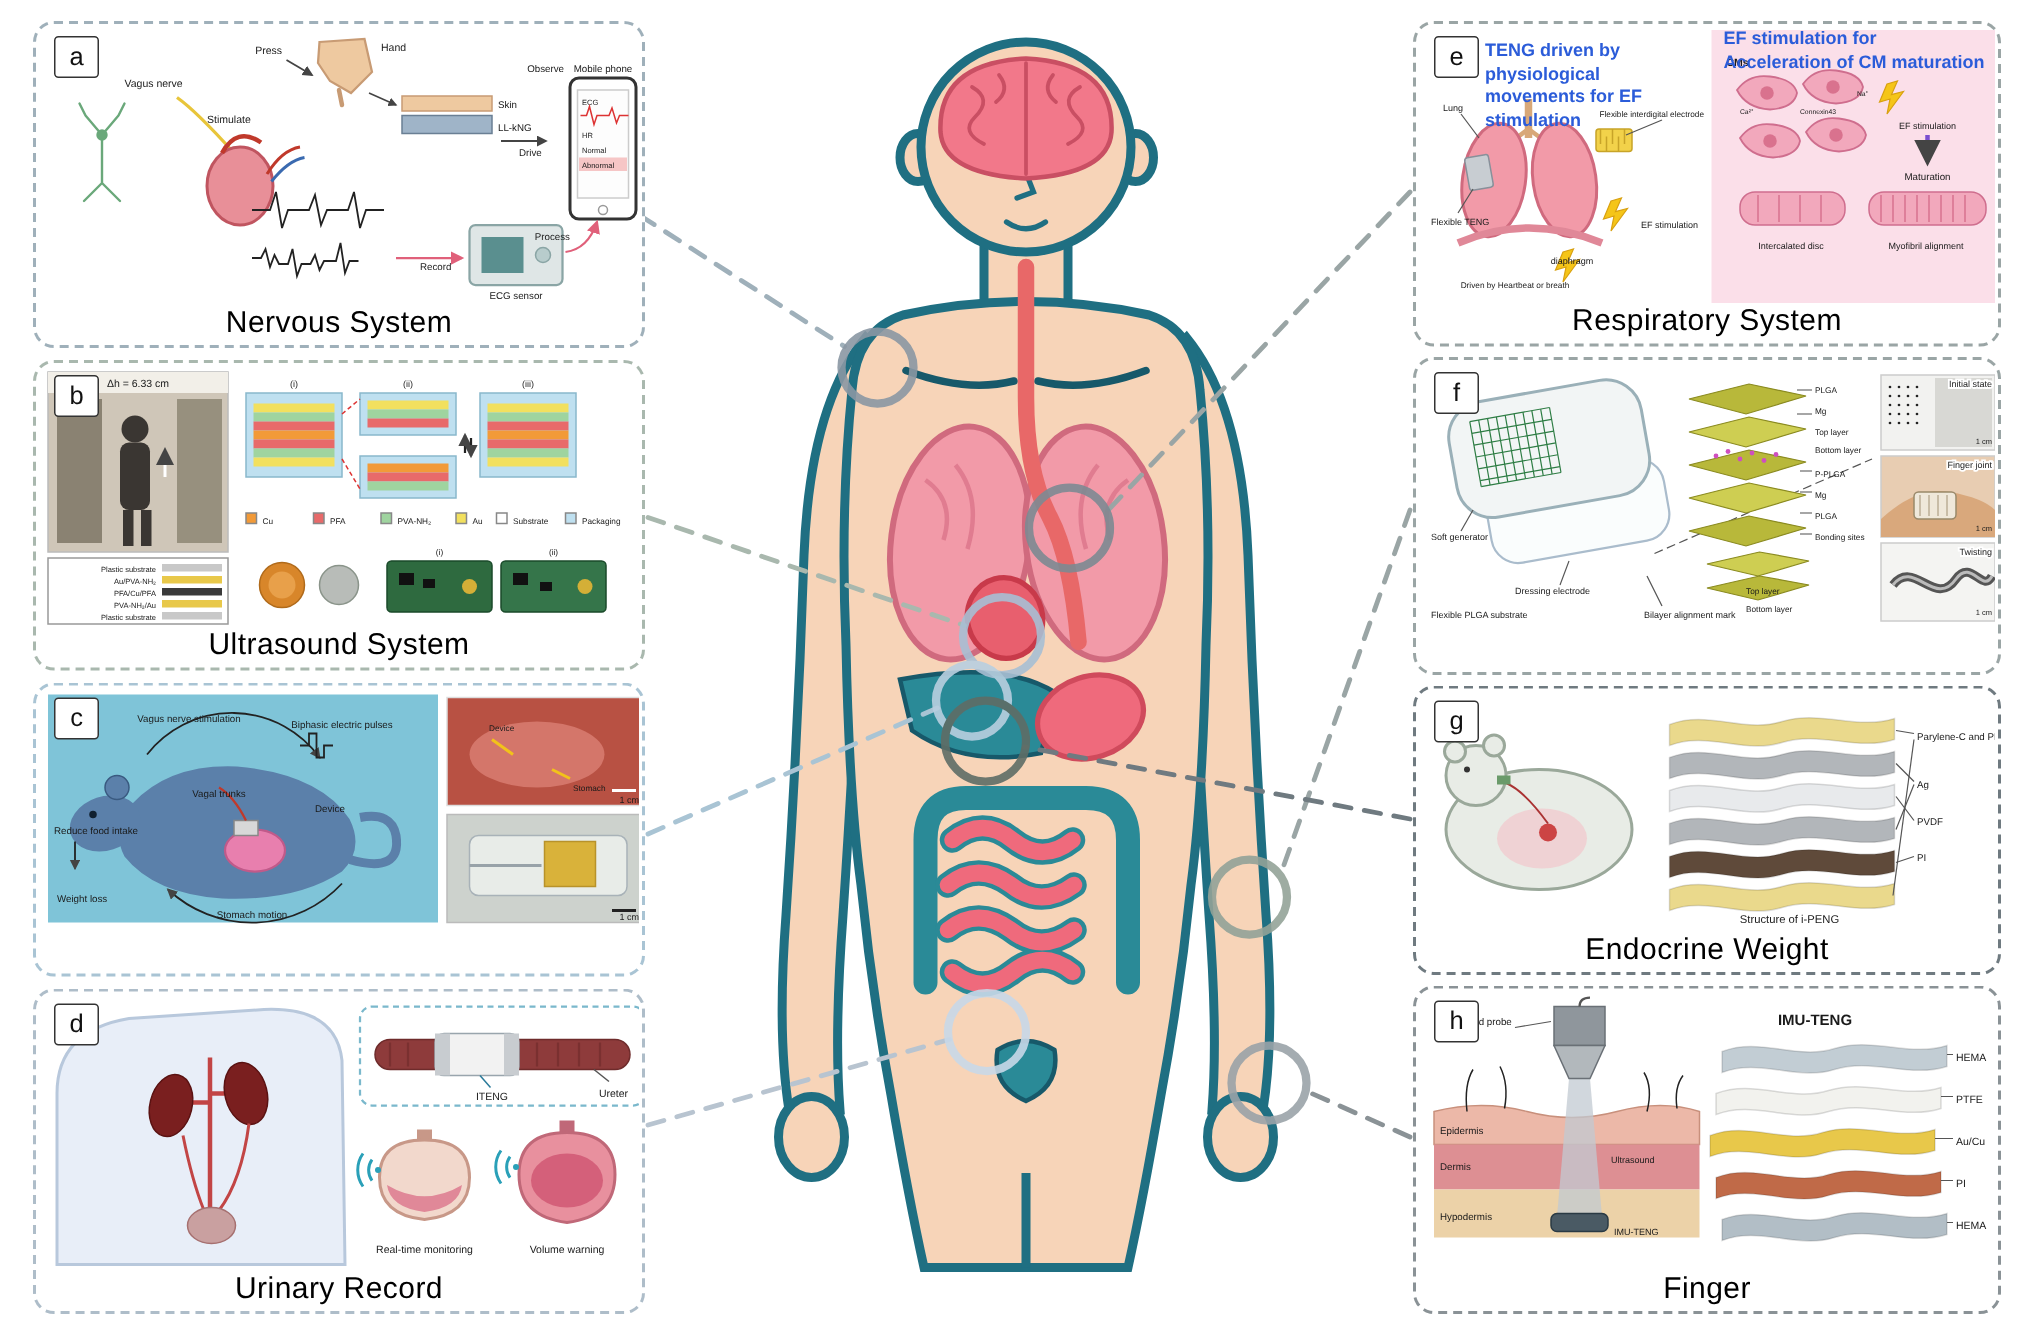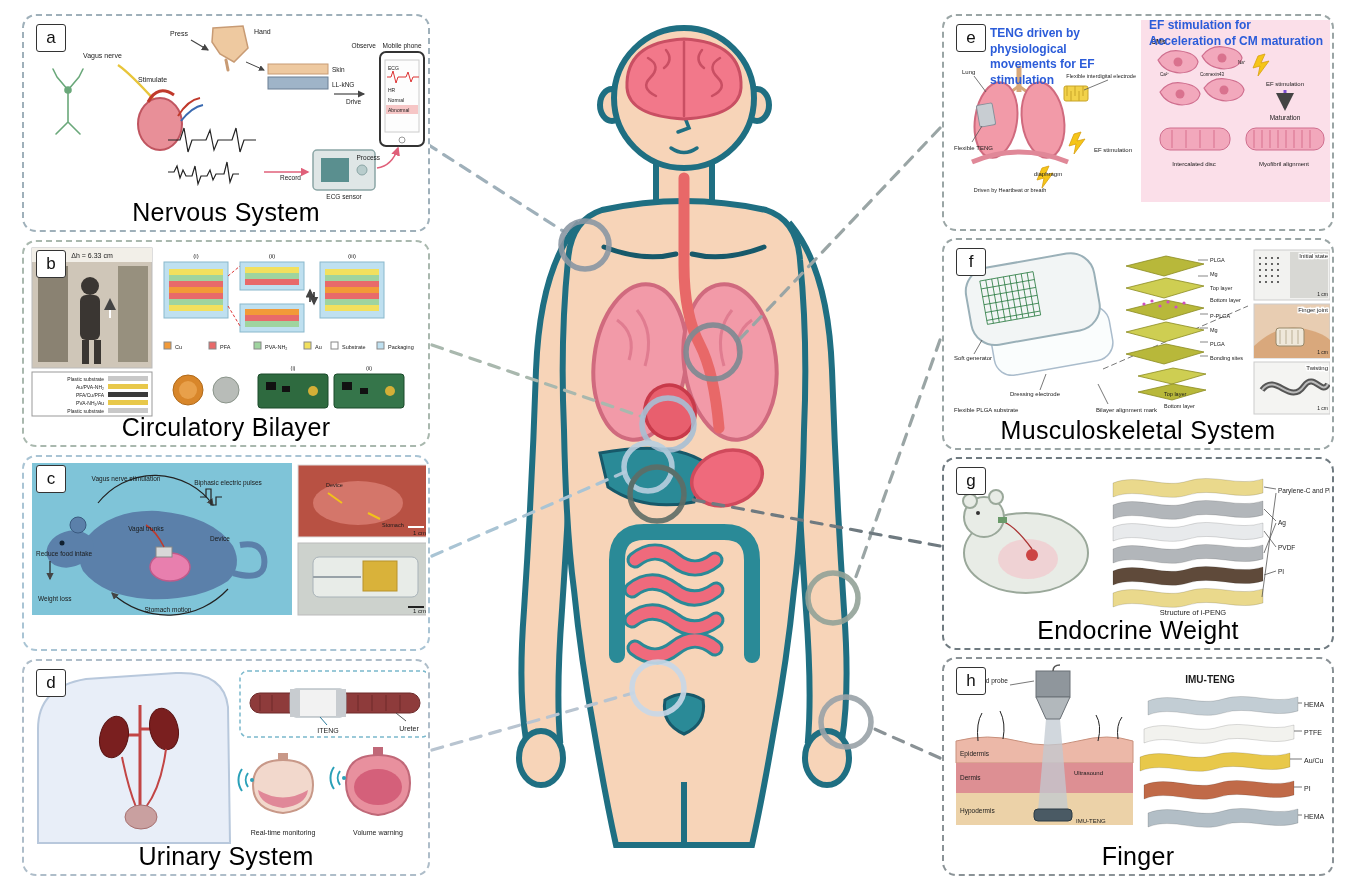--- a/index.html
+++ b/index.html
@@ -7,21 +7,21 @@
 .panel{position:absolute;background:#fff;border-radius:14px;z-index:3}
 .pa{border:2.5px dashed #9fb0ba}
 .pb{border:2.5px dashed #a9b8ae}
 .pc{border:2.5px dashed #a9c4d4}
 .pd{border:2.5px dashed #aebdc9}
 .pe{border:2.5px dashed #9aa5a5}
 .pf{border:2.5px dashed #9aa5a5}
 .pg{border:2.5px dashed #6f7a80}
 .ph{border:2.5px dashed #8a9296}
 .letter{position:absolute;top:8px;left:12px;width:30px;height:28px;border:1.5px solid #333;background:#fff;display:flex;align-items:center;justify-content:center;font-size:17px;color:#111;border-radius:3px;z-index:5}
-.ptitle{position:absolute;left:0;right:0;bottom:3px;text-align:center;font-size:25px;color:#000;letter-spacing:.3px}
+.ptitle{position:absolute;left:0;right:0;bottom:3px;text-align:center;font-size:20px;color:#000;letter-spacing:.3px}
 .art{position:absolute;left:4px;top:4px}
 #bodysvg{position:absolute;left:452px;top:10px;z-index:1}
 #overlay{position:absolute;left:0;top:0;z-index:2;pointer-events:none}
 svg text{font-family:"Liberation Sans",sans-serif;fill:#1a1a1a}
 .eh{position:absolute;z-index:4;font-weight:bold;font-size:12px;color:#2b5cd9;line-height:1.3}
 </style>
 </head>
 <body>
 
 <svg width="0" height="0" style="position:absolute" aria-hidden="true">
@@ -266,21 +266,21 @@
       <rect x="230" y="128" width="70" height="34" rx="3" fill="#2e6a3f" stroke="#1a4a2a"></rect>
       <rect x="238" y="136" width="10" height="8" fill="#111"></rect>
         <rect x="254" y="140" width="8" height="6" fill="#111"></rect>
       <circle cx="285" cy="145" r="5" fill="#d4af37"></circle>
       <rect x="306" y="128" width="70" height="34" rx="3" fill="#35754a" stroke="#1a4a2a"></rect>
       <rect x="314" y="136" width="10" height="8" fill="#111"></rect>
         <rect x="332" y="142" width="8" height="6" fill="#111"></rect>
       <circle cx="362" cy="145" r="5" fill="#d4af37"></circle>
     </g>
   </svg>
-  <div class="ptitle">Circulatory Bilayer</div>
+  <div class="ptitle">Ultrasound System</div>
 </section>
 
 <section class="panel pc" id="panel-c" style="left:22px;top:455px;width:408px;height:196px">
   <div class="letter">c</div>
   <svg class="art" width="398" height="158" viewBox="0 0 398 158">
     <rect x="4" y="2" width="260" height="152" fill="#7fc4d8"></rect>
     <g>
       <path d="M60 75 Q 85 48 130 50 Q 185 55 205 85 Q 215 105 200 120 Q 170 140 120 138 Q 75 135 55 110 Q 45 90 60 75 Z" fill="#5b80aa"></path>
       <ellipse cx="42" cy="88" rx="24" ry="18" fill="#5b80aa" transform="rotate(-18 42 88)"></ellipse>
       <circle cx="50" cy="64" r="8" fill="#5b80aa" stroke="#3a5a80"></circle>
@@ -354,21 +354,21 @@
       <circle cx="224" cy="115" r="2" fill="#2aa0b8"></circle>
       <rect x="345" y="82" width="10" height="10" fill="#c06878"></rect>
       <path d="M318 118 Q 318 90 350 90 Q 382 90 382 118 Q 382 146 350 150 Q 318 146 318 118 Z" fill="#e8909e" stroke="#c06878" stroke-width="2"></path>
       <ellipse cx="350" cy="122" rx="24" ry="18" fill="#d4607a"></ellipse>
       <path d="M312 120 a12 12 0 0 1 0 -14 M306 124 a19 19 0 0 1 0 -22" stroke="#2aa0b8" stroke-width="2" fill="none"></path>
       <circle cx="316" cy="113" r="2" fill="#2aa0b8"></circle>
     </g>
     <text x="255" y="170" font-size="7" text-anchor="middle">Real-time monitoring</text>
     <text x="350" y="170" font-size="7" text-anchor="middle">Volume warning</text>
   </svg>
-  <div class="ptitle">Urinary System</div>
+  <div class="ptitle">Urinary Record</div>
 </section>
 
 <section class="panel pe" id="panel-e" style="left:942px;top:14px;width:392px;height:217px">
   <div class="letter">e</div>
   <div class="eh" style="left:46px;top:10px;width:145px">TENG driven by physiological movements for EF stimulation</div>
   <div class="eh" style="left:205px;top:2px;width:176px">EF stimulation for Acceleration of CM maturation</div>
   <svg class="art" width="382" height="182" viewBox="0 0 382 182">
     <rect x="193" y="0" width="189" height="182" fill="#fbdfe9"></rect>
     <g>
       <path d="M71 46 V72" stroke="#d8a878" stroke-width="5"></path>
@@ -409,20 +409,21 @@
     <text x="337" y="100" font-size="6.5" fill="#333" text-anchor="middle">Maturation</text>
     <g>
       <rect x="212" y="108" width="70" height="22" rx="10" fill="#f2a8bc" stroke="#cf6e8e"></rect>
       <path d="M224 110 v18 M238 110 v18 M252 110 v18 M266 110 v18" stroke="#d8718e" stroke-width="1"></path>
       <rect x="298" y="108" width="78" height="22" rx="10" fill="#f2a8bc" stroke="#cf6e8e"></rect>
       <path d="M306 110 v18 M314 110 v18 M322 110 v18 M330 110 v18 M338 110 v18 M346 110 v18 M354 110 v18 M362 110 v18" stroke="#d8718e" stroke-width="1"></path>
     </g>
     <text x="246" y="146" font-size="6" text-anchor="middle">Intercalated disc</text>
     <text x="336" y="146" font-size="6" text-anchor="middle">Myofibril alignment</text>
   </svg>
+  <div class="ptitle">Respiratory System</div>
 </section>
 
 <section class="panel pf" id="panel-f" style="left:942px;top:238px;width:392px;height:212px">
   <div class="letter">f</div>
   <svg class="art" width="382" height="176" viewBox="0 0 382 176">
     <g>
       <g transform="translate(40,80) rotate(-10)">
         <rect x="0" y="0" width="120" height="55" rx="18" fill="#fafdfd" stroke="#aabccc" stroke-width="1.5"></rect>
       </g>
       <g transform="translate(14,28) rotate(-10)">
@@ -513,21 +514,20 @@
     <text x="380" y="68" font-size="6" text-anchor="end" paint-order="stroke" stroke="#fff" stroke-width="2.5">Finger joint</text>
     <text x="380" y="110" font-size="5" text-anchor="end">1 cm</text>
     <g>
       <rect x="306" y="118" width="76" height="52" fill="#f4f4f2" stroke="#ccc"></rect>
       <path d="M314 146 C 328 128 342 162 356 142 C 366 128 374 152 380 140" stroke="#555" stroke-width="6" fill="none"></path>
       <path d="M314 146 C 328 128 342 162 356 142 C 366 128 374 152 380 140" stroke="#bbb" stroke-width="2" fill="none"></path>
     </g>
     <text x="380" y="126" font-size="6" text-anchor="end" paint-order="stroke" stroke="#fff" stroke-width="2.5">Twisting</text>
     <text x="380" y="166" font-size="5" text-anchor="end">1 cm</text>
   </svg>
-  <div class="ptitle">Musculoskeletal System</div>
 </section>
 
 <section class="panel pg" id="panel-g" style="left:942px;top:457px;width:392px;height:193px">
   <div class="letter">g</div>
   <svg class="art" width="382" height="156" viewBox="0 0 382 156">
     <g transform="translate(6,12)">
       <ellipse cx="72" cy="78" rx="62" ry="40" fill="#e8ece6" stroke="#9aa89a" stroke-width="2"></ellipse>
       <circle cx="30" cy="42" r="20" fill="#e8ece6" stroke="#9aa89a" stroke-width="2"></circle>
       <circle cx="16" cy="26" r="7" fill="#e8ece6" stroke="#9aa89a" stroke-width="2"></circle>
       <circle cx="42" cy="22" r="7" fill="#e8ece6" stroke="#9aa89a" stroke-width="2"></circle>

